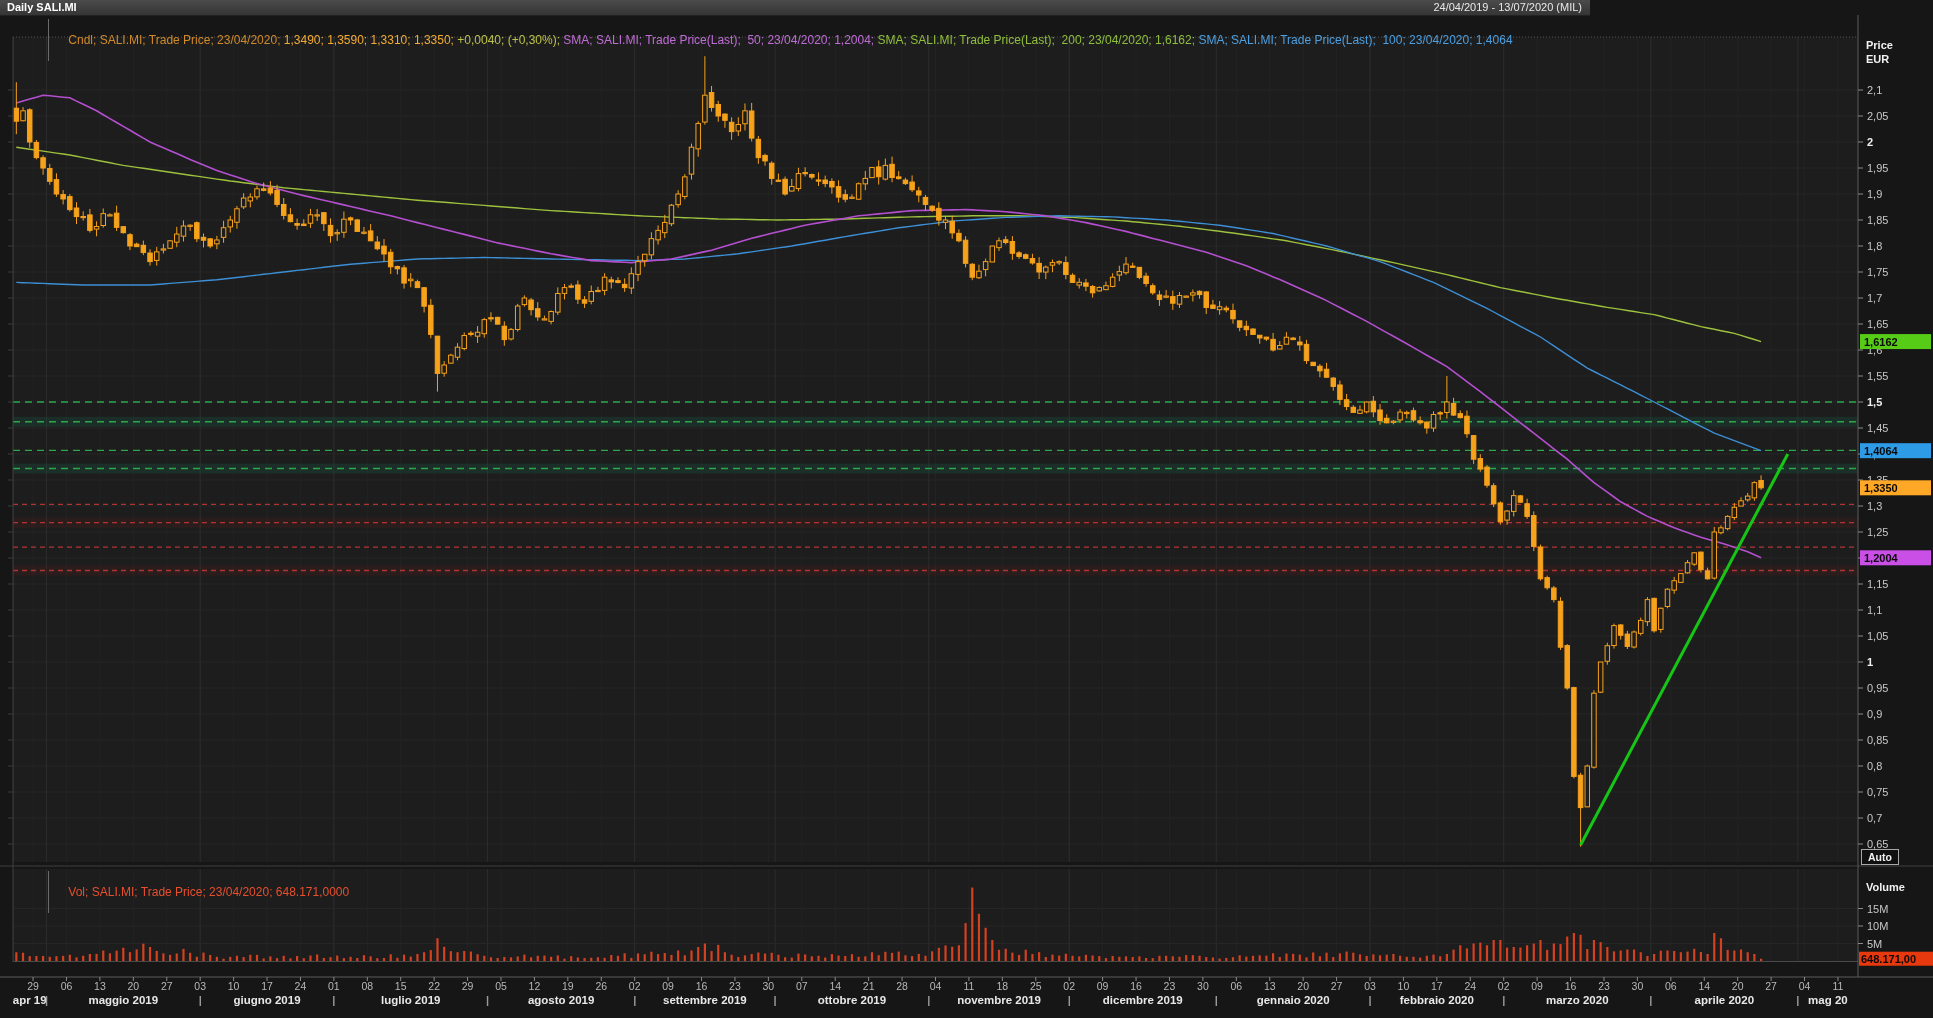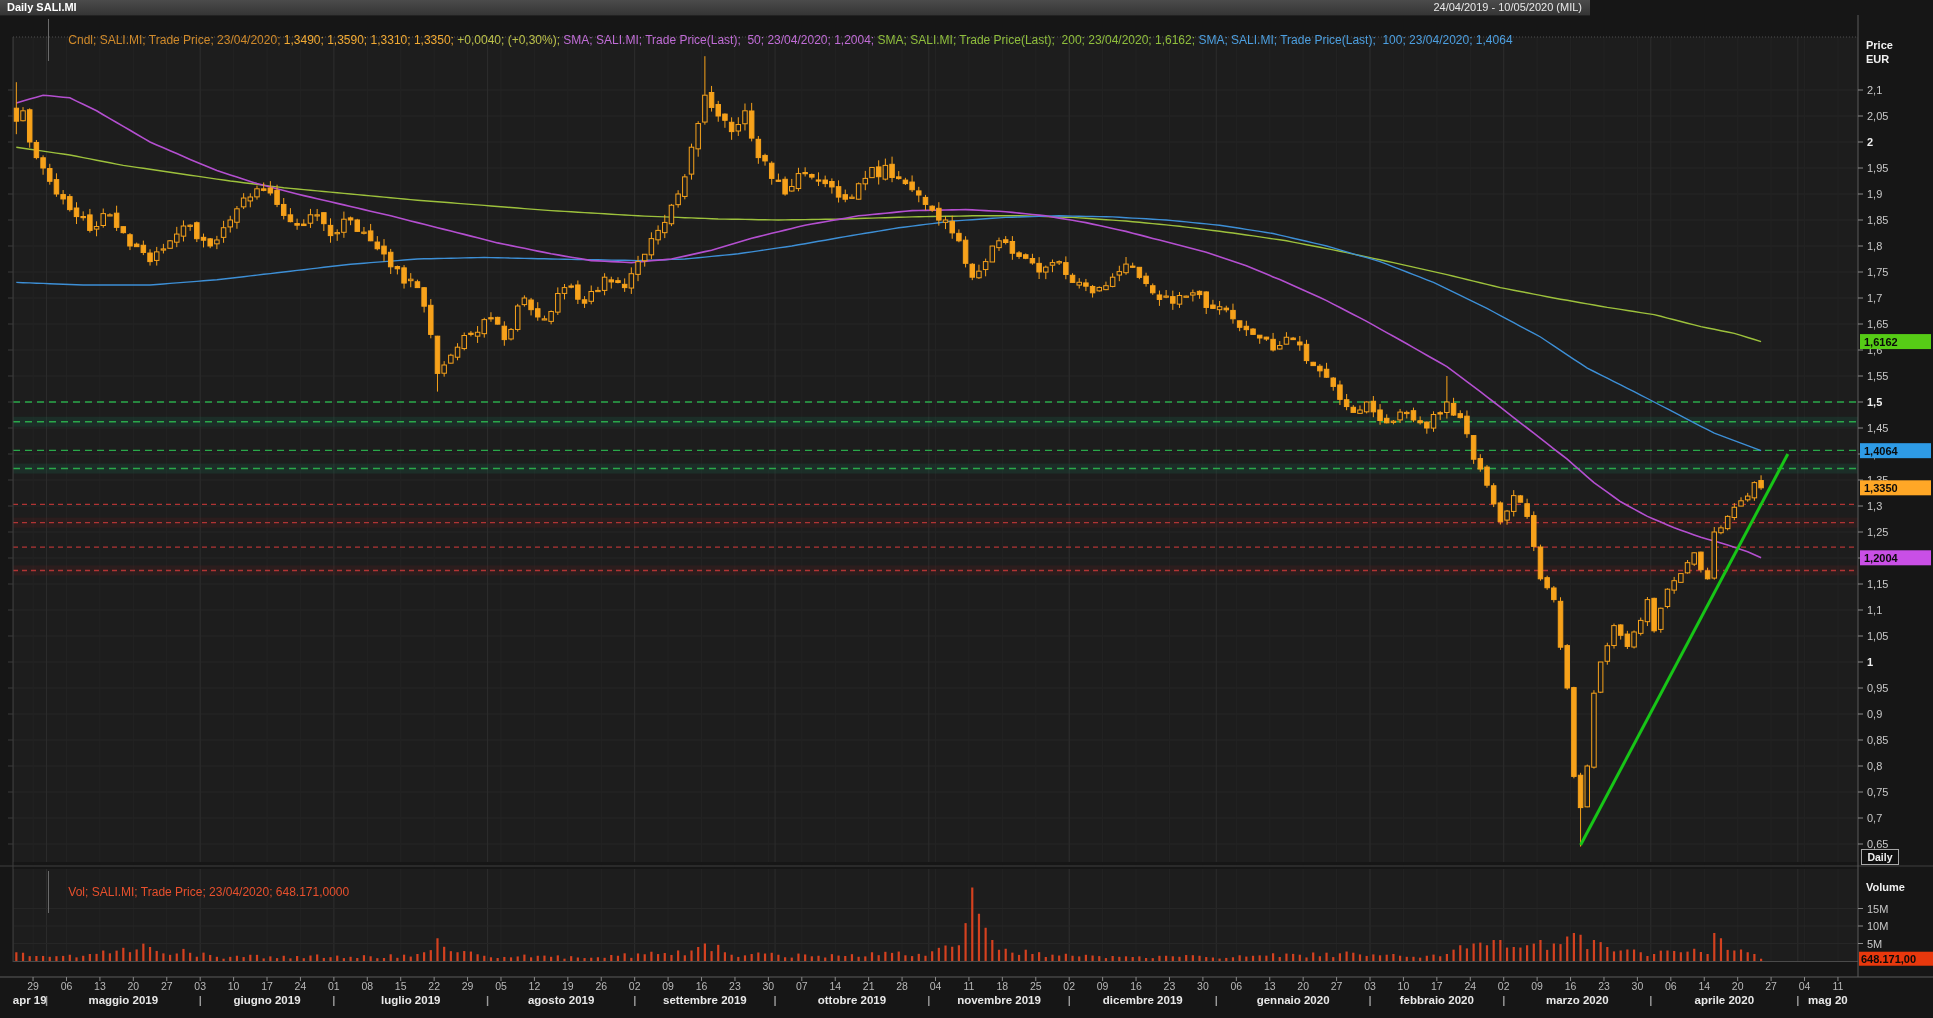--- a/index.html
+++ b/index.html
@@ -1265,25 +1265,25 @@
       <text x="1503.7065217391305" y="1004" fill="#9a9a9a" font-size="11" font-weight="bold" text-anchor="middle">|</text>
       <text x="1577.2391304347825" y="1004" fill="#e8e8e8" font-size="11.5" font-weight="bold" text-anchor="middle">marzo 2020</text>
       <text x="1650.7717391304348" y="1004" fill="#9a9a9a" font-size="11" font-weight="bold" text-anchor="middle">|</text>
       <text x="1724.304347826087" y="1004" fill="#e8e8e8" font-size="11.5" font-weight="bold" text-anchor="middle">aprile 2020</text>
       <text x="1797.8369565217392" y="1004" fill="#9a9a9a" font-size="11" font-weight="bold" text-anchor="middle">|</text>
       <text x="1827.9184782608695" y="1004" fill="#e8e8e8" font-size="11.5" font-weight="bold" text-anchor="middle">mag 20</text>
     </svg>
 
   <div class="titlebar">
     <span class="tb-left">Daily SALI.MI</span>
-    <span class="tb-right">24/04/2019 - 10/05/2020 (MIL)</span>
+    <span class="tb-right">24/04/2019 - 13/07/2020 (MIL)</span>
   </div>
 
   <div class="legend" id="plegend">
     <span class="lg-cndl">Cndl; SALI.MI; Trade Price; 23/04/2020; </span><span class="lg-ohlc">1,3490; 1,3590; 1,3310; 1,3350; </span><span class="lg-chg">+0,0040; (+0,30%); </span><span class="lg-sma50">SMA; SALI.MI; Trade Price(Last);  50; 23/04/2020; 1,2004; </span><span class="lg-sma200">SMA; SALI.MI; Trade Price(Last);  200; 23/04/2020; 1,6162; </span><span class="lg-sma100">SMA; SALI.MI; Trade Price(Last);  100; 23/04/2020; 1,4064</span>
   </div>
 
   <div class="legend" id="vlegend">
     <span class="lg-vol">Vol; SALI.MI; Trade Price; 23/04/2020; 648.171,0000</span>
   </div>
 
-  <div id="autobtn">Daily</div>
+  <div id="autobtn">Auto</div>
 </div>
 
 </body></html>

